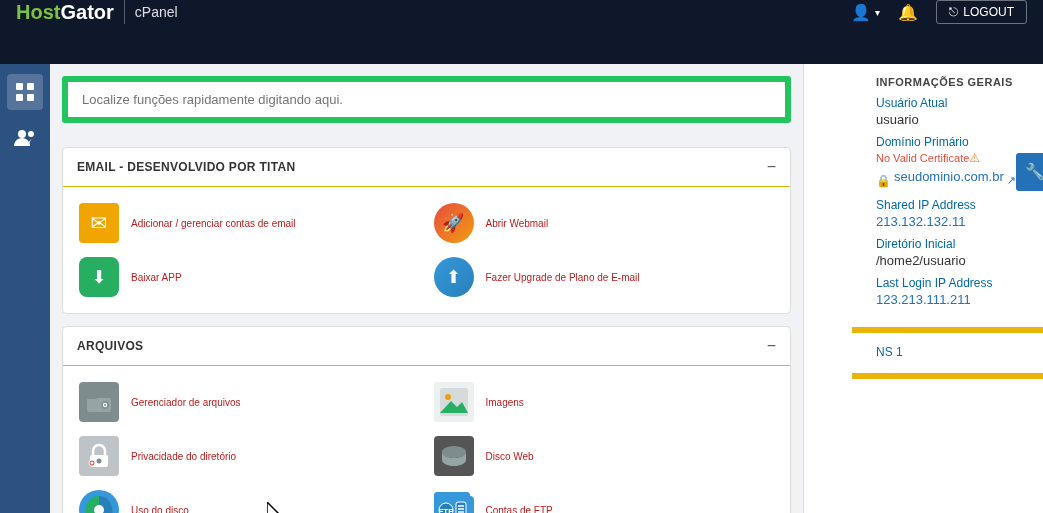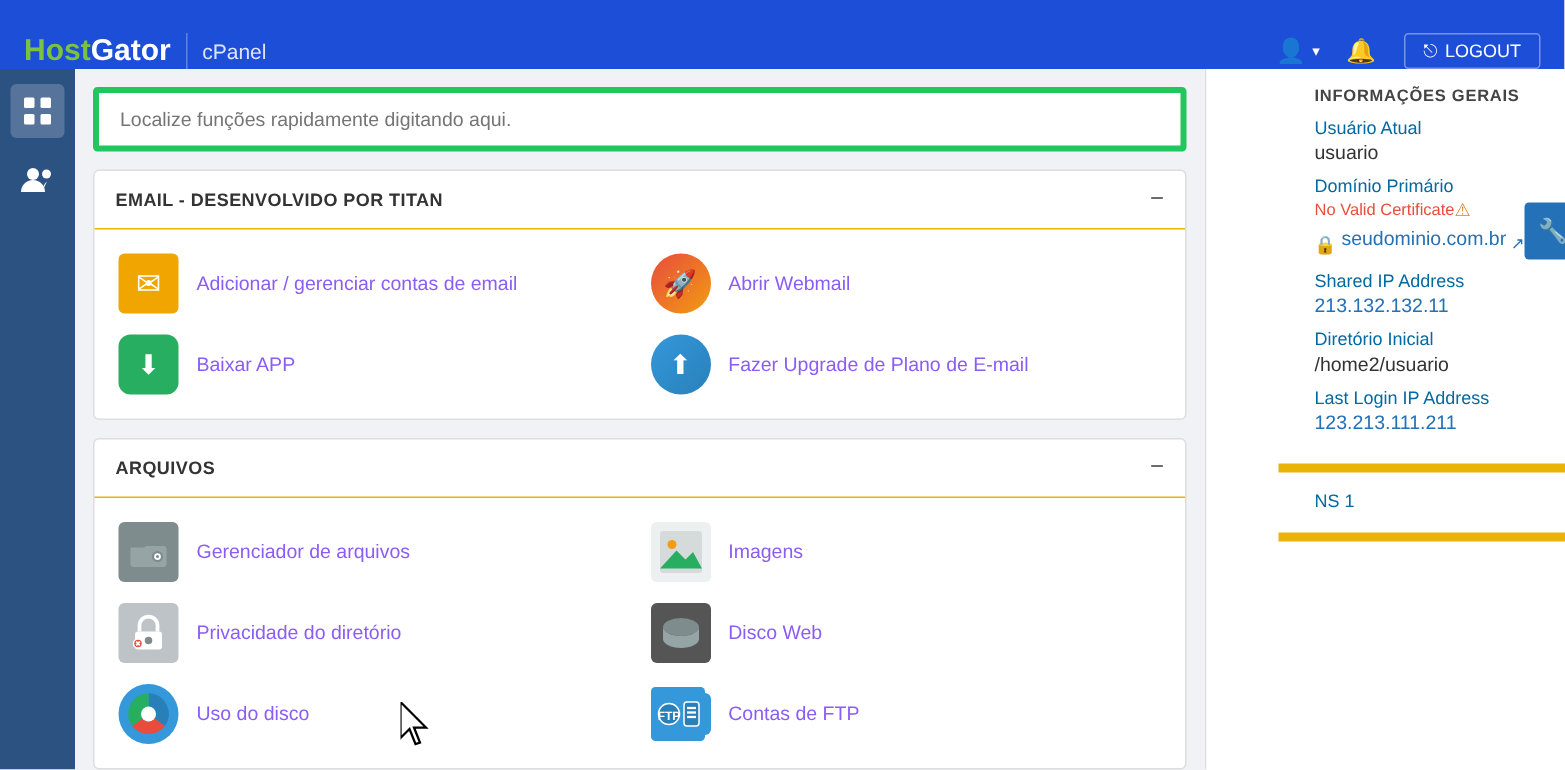--- a/index.html
+++ b/index.html
@@ -1,23 +1,23 @@
 <!DOCTYPE html>
 <html><head>
   <meta charset="utf-8">
   <style>
     * { margin: 0; padding: 0; box-sizing: border-box; }
     body { font-family: Arial, sans-serif; font-size: 13px; background: #f5f5f5; width: 1043px; height: 513px; overflow: hidden; }
 
     
     .topnav {
-      background: #1d4ed8;
-      height: 46px;
-      display: flex;
-      align-items: flex-end;
+      background: #0f172a;
+      height: 64px;
+      display: flex;
+      align-items: flex-start;
       padding: 0 16px;
       gap: 12px;
     }
     .topnav-brand {
       display: flex;
       align-items: center;
       gap: 10px;
     }
     .brand-logo {
       color: white;
@@ -97,27 +97,27 @@
     .main {
       flex: 1;
       overflow-y: auto;
       padding: 12px;
       background: #f0f2f5;
     }
 
     
     .search-bar {
       background: white;
-      border: 4px solid #22c55e;
+      border: 6px solid #22c55e;
       border-radius: 3px;
       padding: 10px 14px;
       width: 100%;
       font-size: 13px;
       color: #aaa;
-      margin-bottom: 12px;
+      margin-bottom: 24px;
     }
 
     
     .section-card {
       background: white;
       border: 1px solid #ddd;
       border-radius: 4px;
       margin-bottom: 12px;
     }
     .section-header {
@@ -152,22 +152,22 @@
     }
     .menu-item-icon {
       width: 44px;
       height: 44px;
       flex-shrink: 0;
       display: flex;
       align-items: center;
       justify-content: center;
     }
     .menu-item-label {
-      color: #8b5cf6;
-      font-size: 13px;
+      color: #b91c1c;
+      font-size: 10px;
       line-height: 1.3;
     }
 
     
     .icon-email {
       width: 40px; height: 40px;
       background: #f0a500;
       border-radius: 4px;
       position: relative;
       display: flex; align-items: center; justify-content: center;

